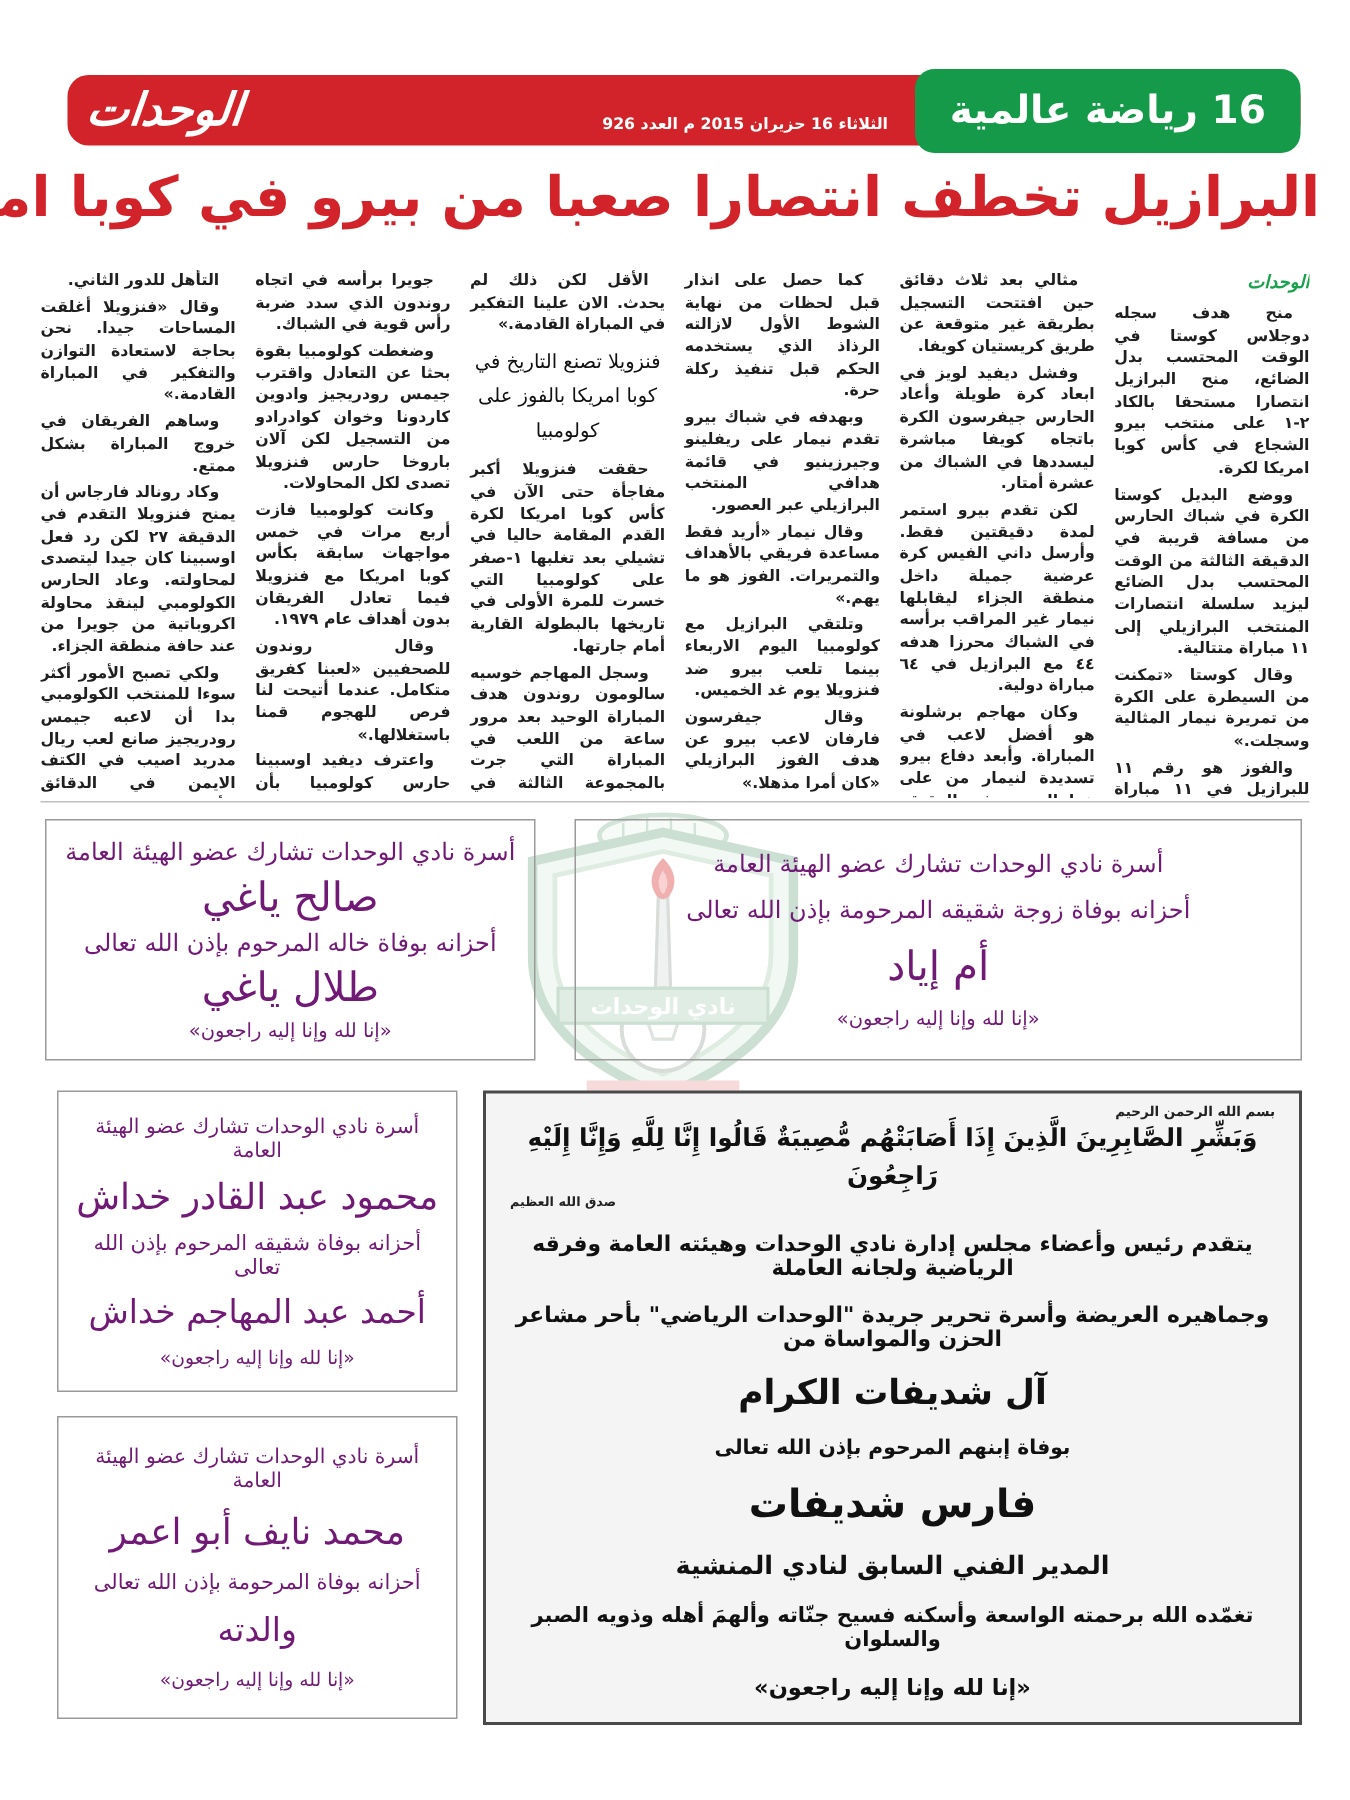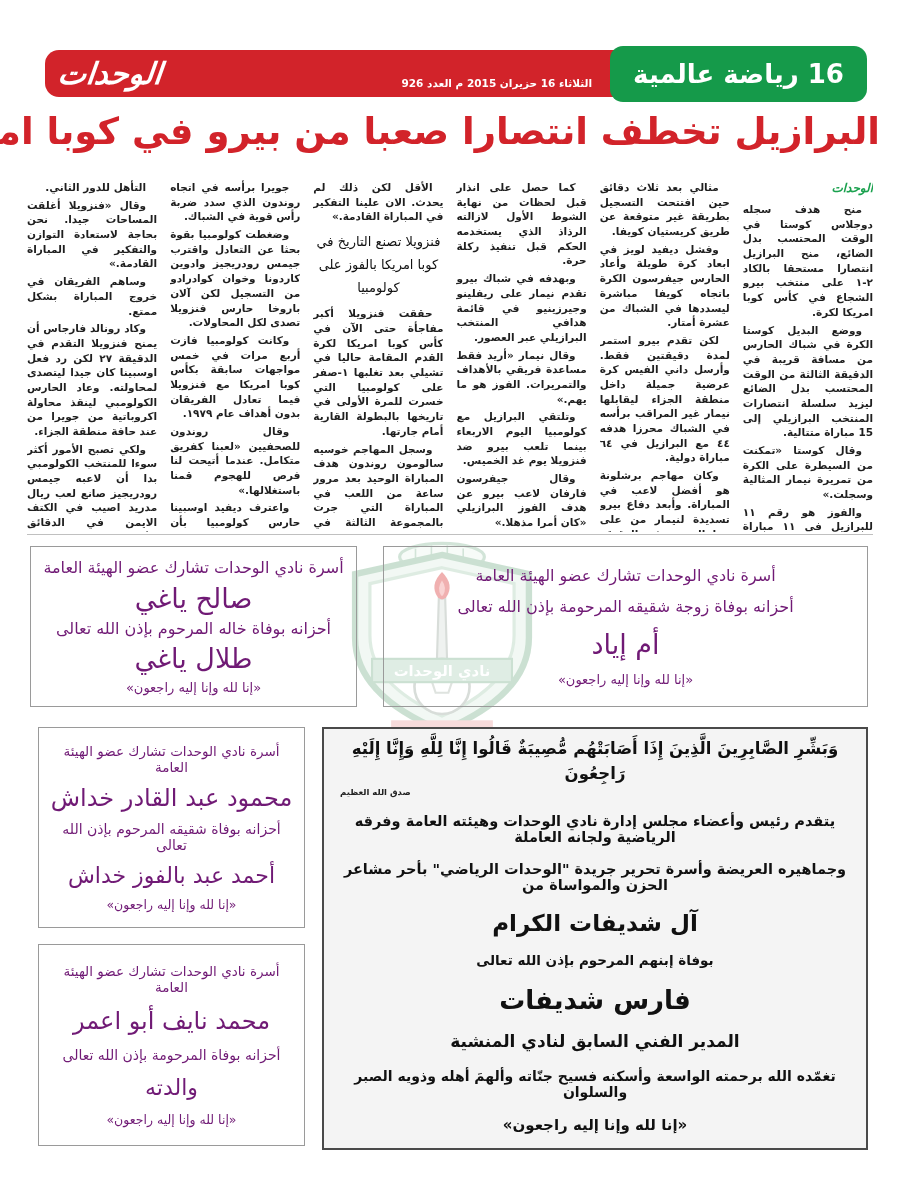--- a/index.html
+++ b/index.html
@@ -105,21 +105,21 @@
   <div class="date-line">الثلاثاء 16 حزيران 2015 م العدد 926</div>
   <div class="section-banner">
     <span>16 رياضة عالمية</span>
   </div>
   <h1 class="headline" style="margin:0;">البرازيل تخطف انتصارا صعبا من بيرو في كوبا امريكا</h1>
 
   <div class="article">
     <div class="col">
       <div class="byline">الوحدات</div>
       <p>منح هدف سجله دوجلاس كوستا في الوقت المحتسب بدل الضائع، منح البرازيل انتصارا مستحقا بالكاد ٢-١ على منتخب بيرو الشجاع في كأس كوبا امريكا لكرة.</p>
-      <p>ووضع البديل كوستا الكرة في شباك الحارس من مسافة قريبة في الدقيقة الثالثة من الوقت المحتسب بدل الضائع ليزيد سلسلة انتصارات المنتخب البرازيلي إلى 15 مباراة متتالية.</p>
+      <p>ووضع البديل كوستا الكرة في شباك الحارس من مسافة قريبة في الدقيقة الثالثة من الوقت المحتسب بدل الضائع ليزيد سلسلة انتصارات المنتخب البرازيلي إلى ١١ مباراة متتالية.</p>
       <p>وقال كوستا «تمكنت من السيطرة على الكرة من تمريرة نيمار المثالية وسجلت.»</p>
       <p>والفوز هو رقم ١١ للبرازيل في ١١ مباراة منذ تولى المدرب دونجا المسؤولية عقب الخسارة الكارثية في كأس العالم أمام المانيا. واستهلت بيرو المباراة بشكل</p>
     </div>
     <div class="col">
       <p>مثالي بعد ثلاث دقائق حين افتتحت التسجيل بطريقة غير متوقعة عن طريق كريستيان كويفا.</p>
       <p>وفشل ديفيد لويز في ابعاد كرة طويلة وأعاد الحارس جيفرسون الكرة باتجاه كويفا مباشرة ليسددها في الشباك من عشرة أمتار.</p>
       <p>لكن تقدم بيرو استمر لمدة دقيقتين فقط. وأرسل داني الفيس كرة عرضية جميلة داخل منطقة الجزاء ليقابلها نيمار غير المراقب برأسه في الشباك محرزا هدفه ٤٤ مع البرازيل في ٦٤ مباراة دولية.</p>
       <p>وكان مهاجم برشلونة هو أفضل لاعب في المباراة. وأبعد دفاع بيرو تسديدة لنيمار من على خط المرمى في الدقيقة ١٣ وارتطمت تسديدته من مدى بعيد بالعارضة بعد مرور ثماني دقائق من الشوط الثاني.</p>
     </div>
     <div class="col">
@@ -187,34 +187,35 @@
     <div class="member">صالح ياغي</div>
     <div class="relation">أحزانه بوفاة خاله المرحوم بإذن الله تعالى</div>
     <div class="deceased">طلال ياغي</div>
     <div class="closing">«إنا لله وإنا إليه راجعون»</div>
   </div>
 
   <div class="cbox small box-khadash">
     <div class="intro">أسرة نادي الوحدات تشارك عضو الهيئة العامة</div>
     <div class="member">محمود عبد القادر خداش</div>
     <div class="relation">أحزانه بوفاة شقيقه المرحوم بإذن الله تعالى</div>
-    <div class="deceased">أحمد عبد بالفوز خداش</div>
+    <div class="deceased">أحمد عبد المهاجم خداش</div>
     <div class="closing">«إنا لله وإنا إليه راجعون»</div>
   </div>
 
   <div class="cbox small box-abuamer">
     <div class="intro">أسرة نادي الوحدات تشارك عضو الهيئة العامة</div>
     <div class="member">محمد نايف أبو اعمر</div>
     <div class="relation">أحزانه بوفاة المرحومة بإذن الله تعالى</div>
     <div class="deceased">والدته</div>
     <div class="closing">«إنا لله وإنا إليه راجعون»</div>
   </div>
 
   <div class="main-cbox">
     <div class="verse-wrap">
+      <div class="basmala">بسم الله الرحمن الرحيم</div>
       <div class="verse">وَبَشِّرِ الصَّابِرِينَ الَّذِينَ إِذَا أَصَابَتْهُم مُّصِيبَةٌ قَالُوا إِنَّا لِلَّهِ وَإِنَّا إِلَيْهِ رَاجِعُونَ</div>
       <div class="sadaqa">صدق الله العظيم</div>
     </div>
     <div class="body-line">يتقدم رئيس وأعضاء مجلس إدارة نادي الوحدات وهيئته العامة وفرقه الرياضية ولجانه العاملة</div>
     <div class="body-line">وجماهيره العريضة وأسرة تحرير جريدة "الوحدات الرياضي" بأحر مشاعر الحزن والمواساة من</div>
     <div class="family">آل شديفات الكرام</div>
     <div class="line3">بوفاة إبنهم المرحوم بإذن الله تعالى</div>
     <div class="deceased">فارس شديفات</div>
     <div class="title">المدير الفني السابق لنادي المنشية</div>
     <div class="prayer">تغمّده الله برحمته الواسعة وأسكنه فسيح جنّاته وألهمَ أهله وذويه الصبر والسلوان</div>

